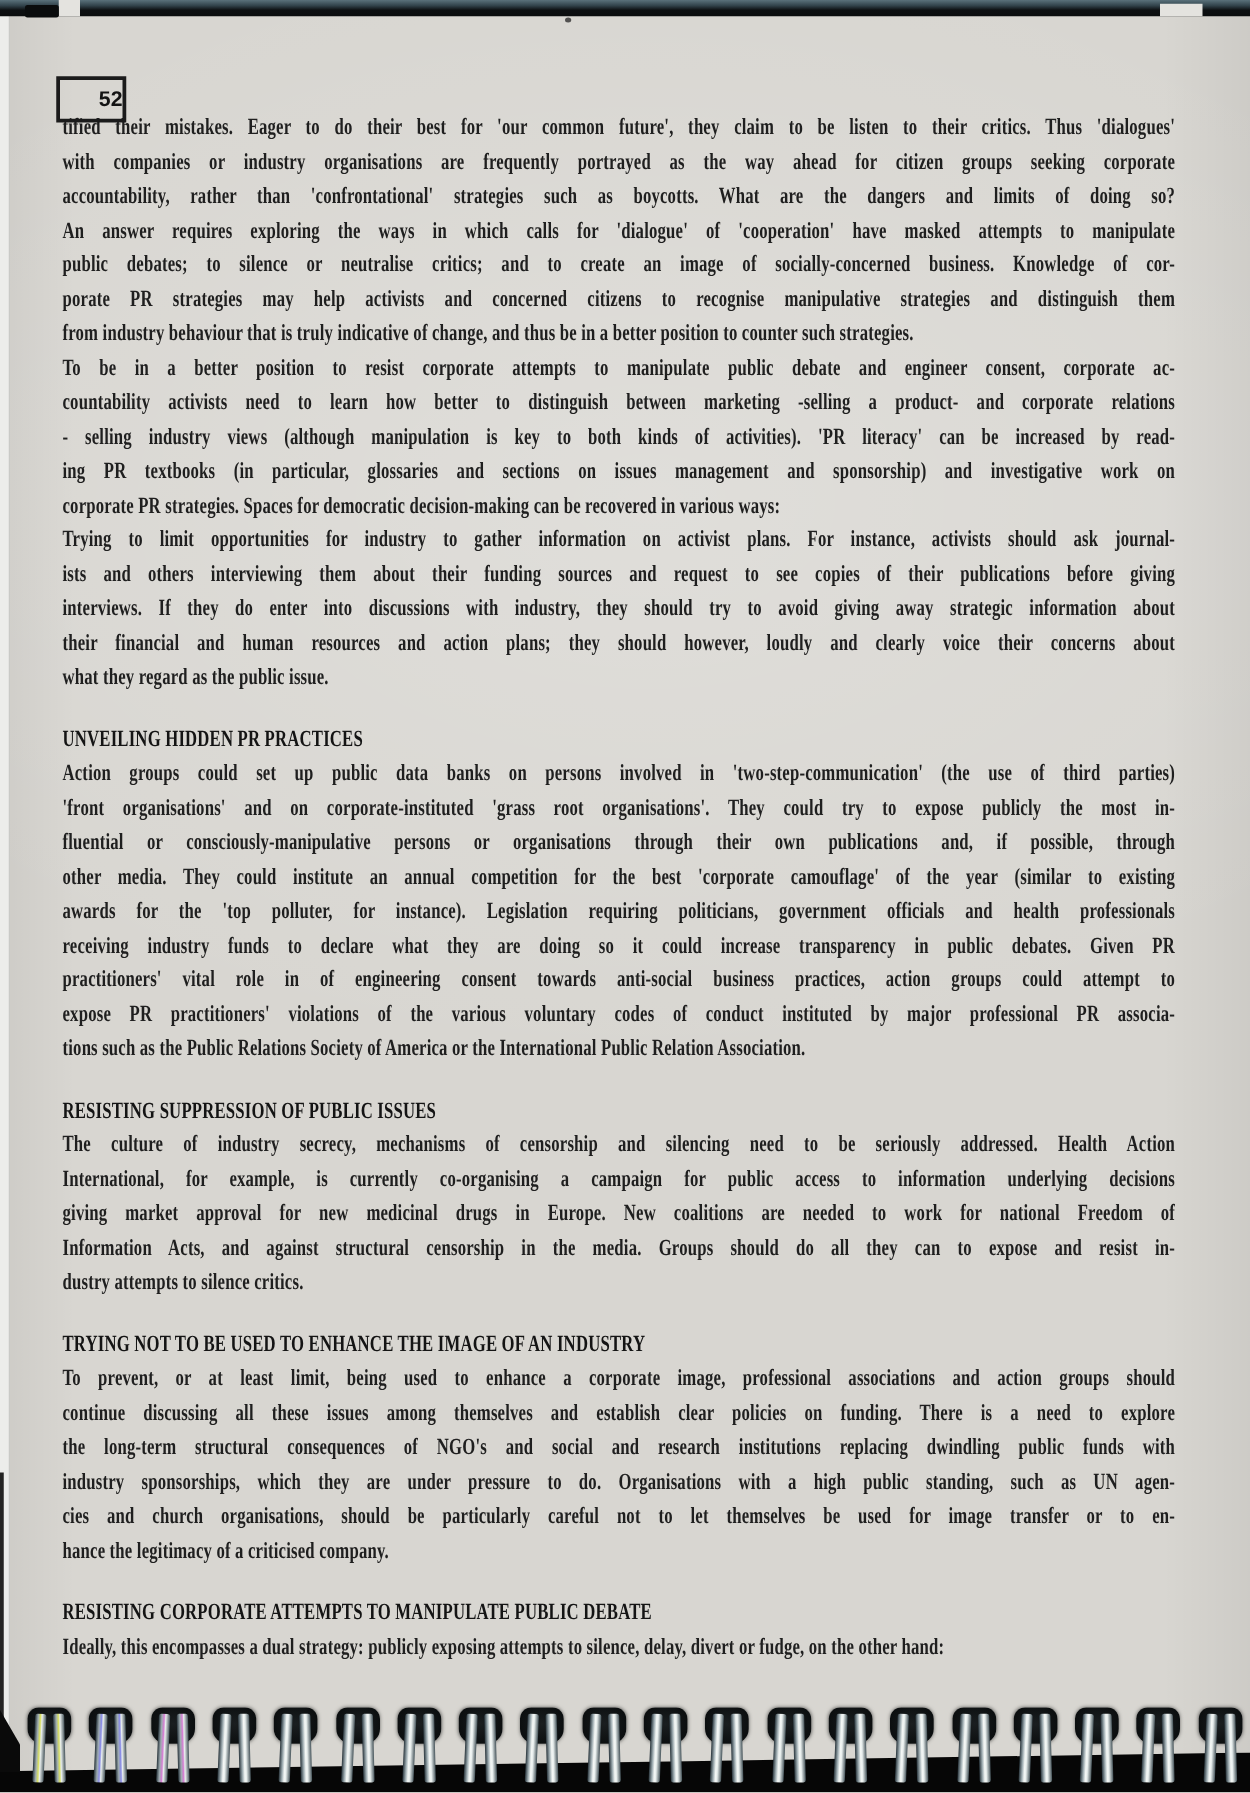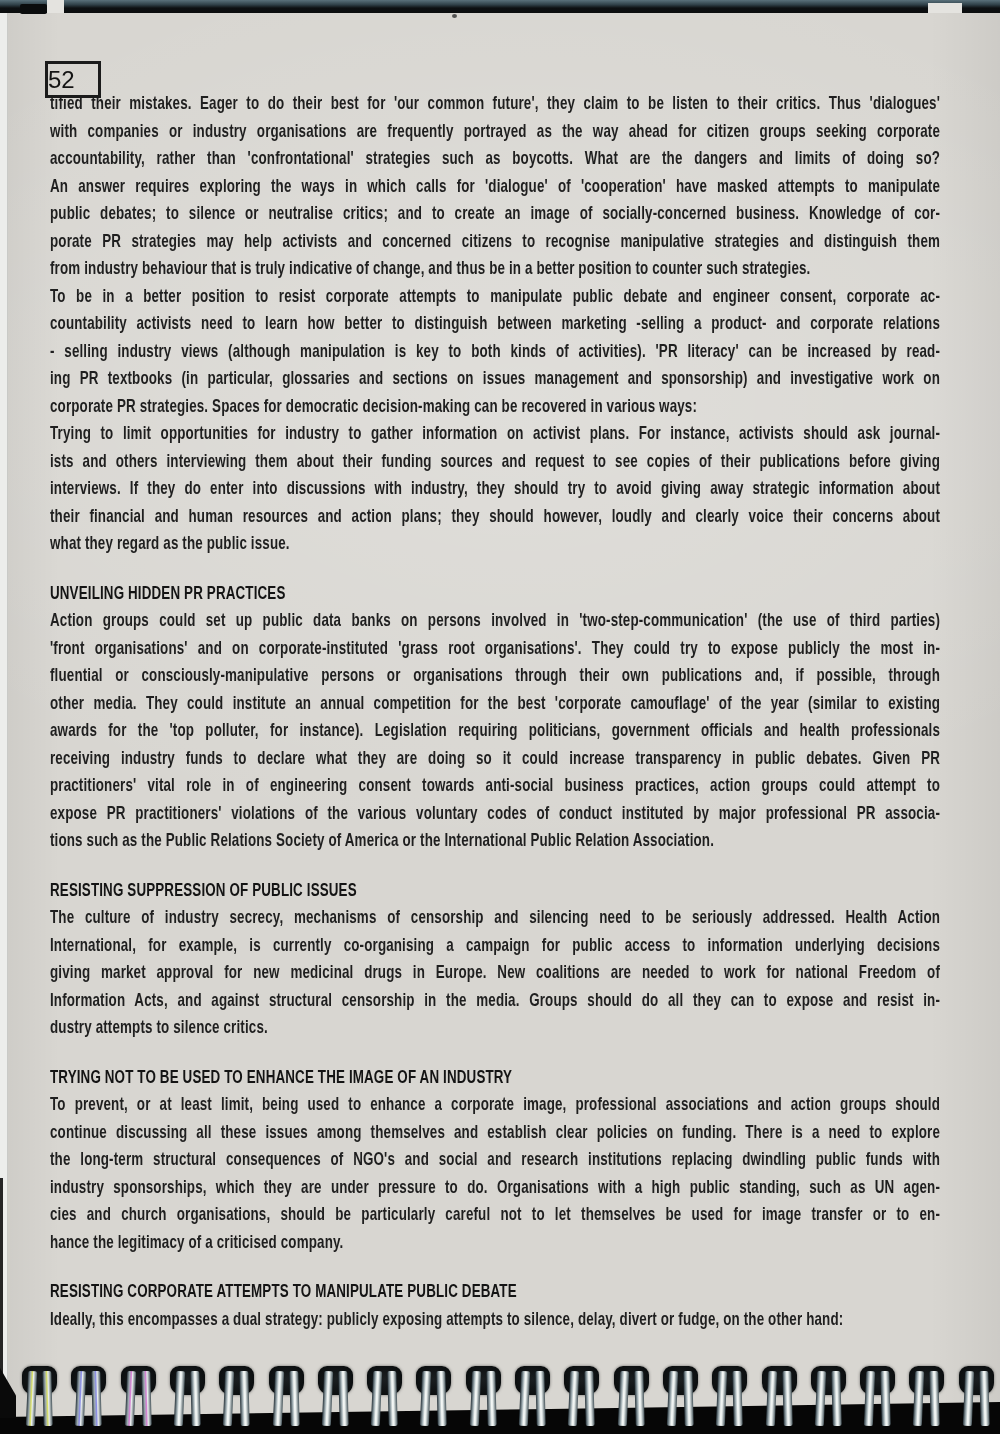--- a/index.html
+++ b/index.html
@@ -26,25 +26,25 @@
   .top-blob { position:absolute; left:20px; top:4px; width:27px; height:10px; background:#0a0c0d; border-radius:2px; z-index:6; }
   .speck { position:absolute; left:452px; top:14px; width:5px; height:4px; background:#3a3a3a; border-radius:50%; opacity:.85; z-index:4; }
   
   .left-strip { position:absolute; left:0; top:0; width:7px; height:1400px; background:#ecedeb; border-right:1px solid #c9cac7; z-index:3; }
   .left-dark  { position:absolute; left:0; top:1178px; width:3px; height:222px; background:#242424; z-index:4; }
   .left-corner{ position:absolute; left:0; top:1368px; width:16px; height:50px; background:#0a0a0a; clip-path:polygon(0 0, 100% 55%, 100% 100%, 0 100%); z-index:4; }
   
   .page-num-box {
     position:absolute; left:45px; top:61px; width:50px; height:31px; z-index:3;
     border:3px solid #1b1b1b; background:transparent;
-    display:flex; align-items:center; justify-content:flex-start;
-    font-size:24px; font-weight:normal; color:#141414;
-  }
-  
-  .content { position:absolute; left:50px; top:89px; width:890px; z-index:2; }
+    display:flex; align-items:center; justify-content:flex-end;
+    font-size:17px; font-weight:bold; color:#141414;
+  }
+  
+  .content { position:absolute; left:50px; top:89px; width:890px; z-index:2;font-family:Liberation Serif, serif; }
   .condensed {
     width:1230px; transform:scaleX(0.7236); transform-origin:0 0;
     font-size:18.5px; font-weight:bold; line-height:27.5px;
     color:#1f1f1f; letter-spacing:0.2px;
   }
   .para { margin:0; }
   .para .jl { text-align:justify; text-align-last:justify; }
   .para .ll { text-align:left; }
   .section { margin-top:22px; }
   .heading { color:#141414; text-align:left; }

